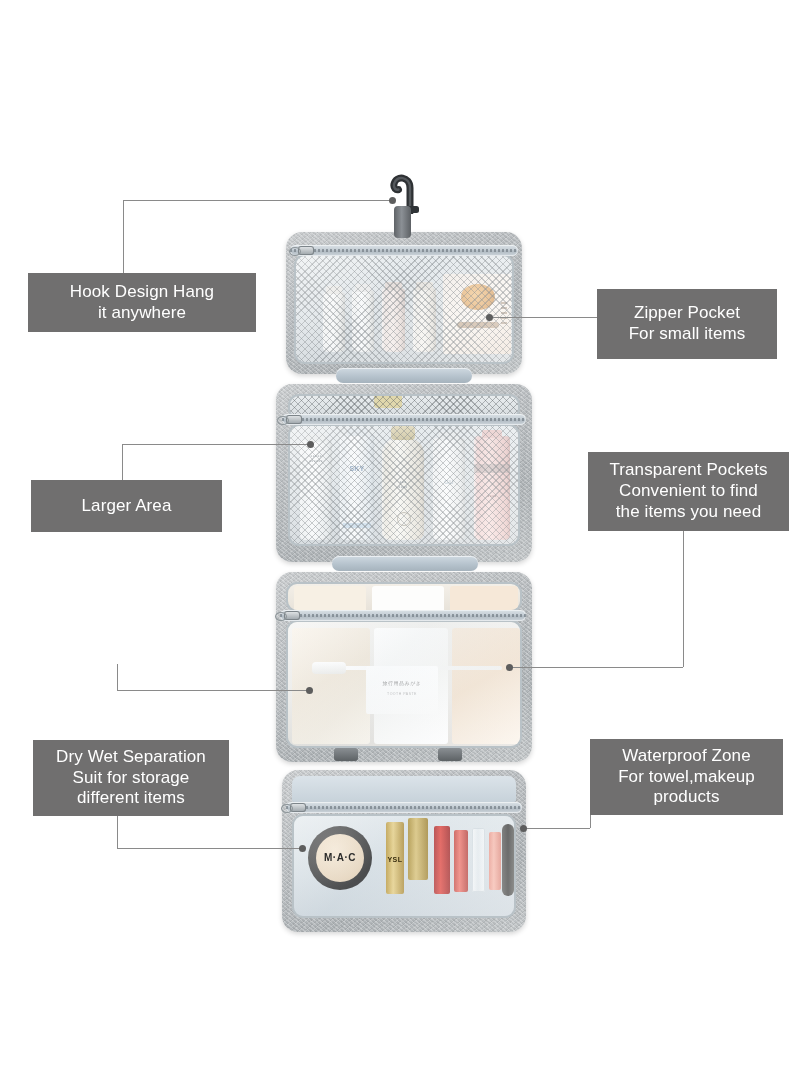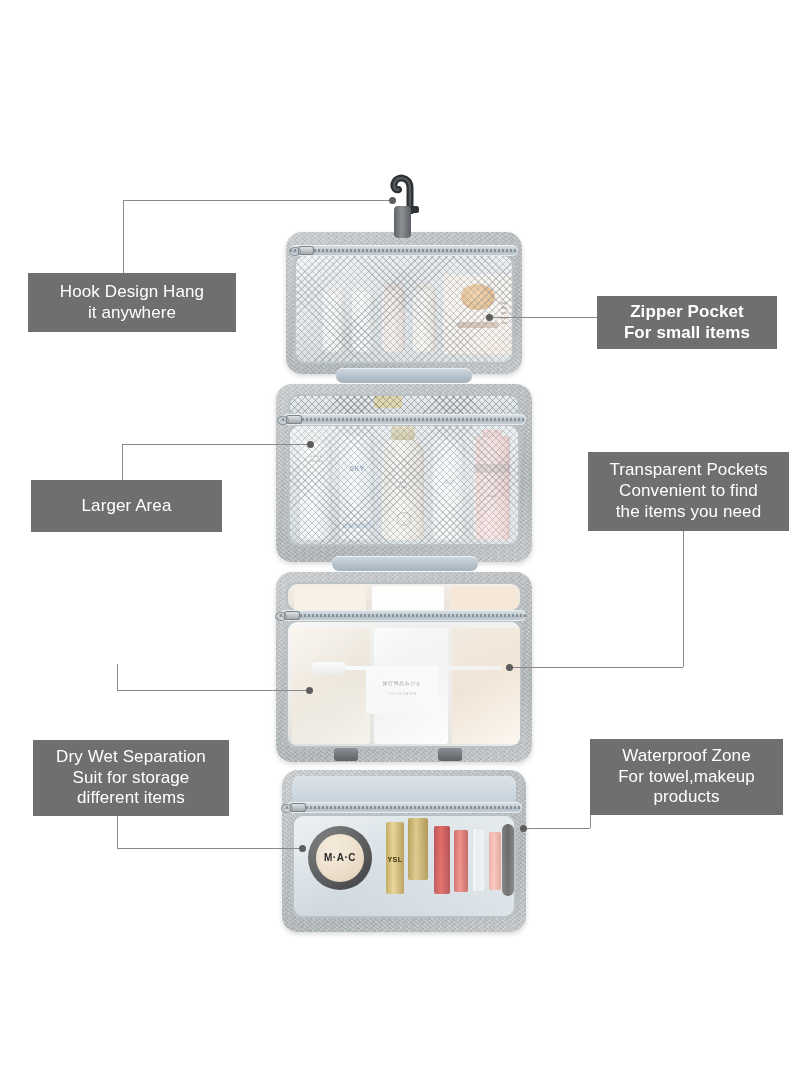--- a/index.html
+++ b/index.html
@@ -400,26 +400,26 @@
   <div class="dot" style="left:306px; top:687px;"></div>
 
   <div class="lead v" style="left:117px; top:816px; height:32px;"></div>
   <div class="lead h" style="left:117px; top:848px; width:185px;"></div>
   <div class="dot" style="left:299px; top:845px;"></div>
 
   <div class="lead v" style="left:590px; top:777px; height:51px;"></div>
   <div class="lead h" style="left:523px; top:828px; width:67px;"></div>
   <div class="dot" style="left:520px; top:825px;"></div>
 
-  <div class="callout" style="left:28px; top:273px; width:208px; height:59px;">
+  <div class="callout" style="left:28px; top:273px; width:228px; height:59px;">
     <span>Hook Design Hang
 it anywhere</span>
   </div>
 
-  <div class="callout" style="left:597px; top:296px; width:180px; height:53px;font-weight:bold;">
+  <div class="callout" style="left:597px; top:289px; width:180px; height:70px;">
     <span>Zipper Pocket
 For small items</span>
   </div>
 
   <div class="callout" style="left:588px; top:452px; width:201px; height:79px;">
     <span>Transparent Pockets
 Convenient to find
 the items you need</span>
   </div>
 

